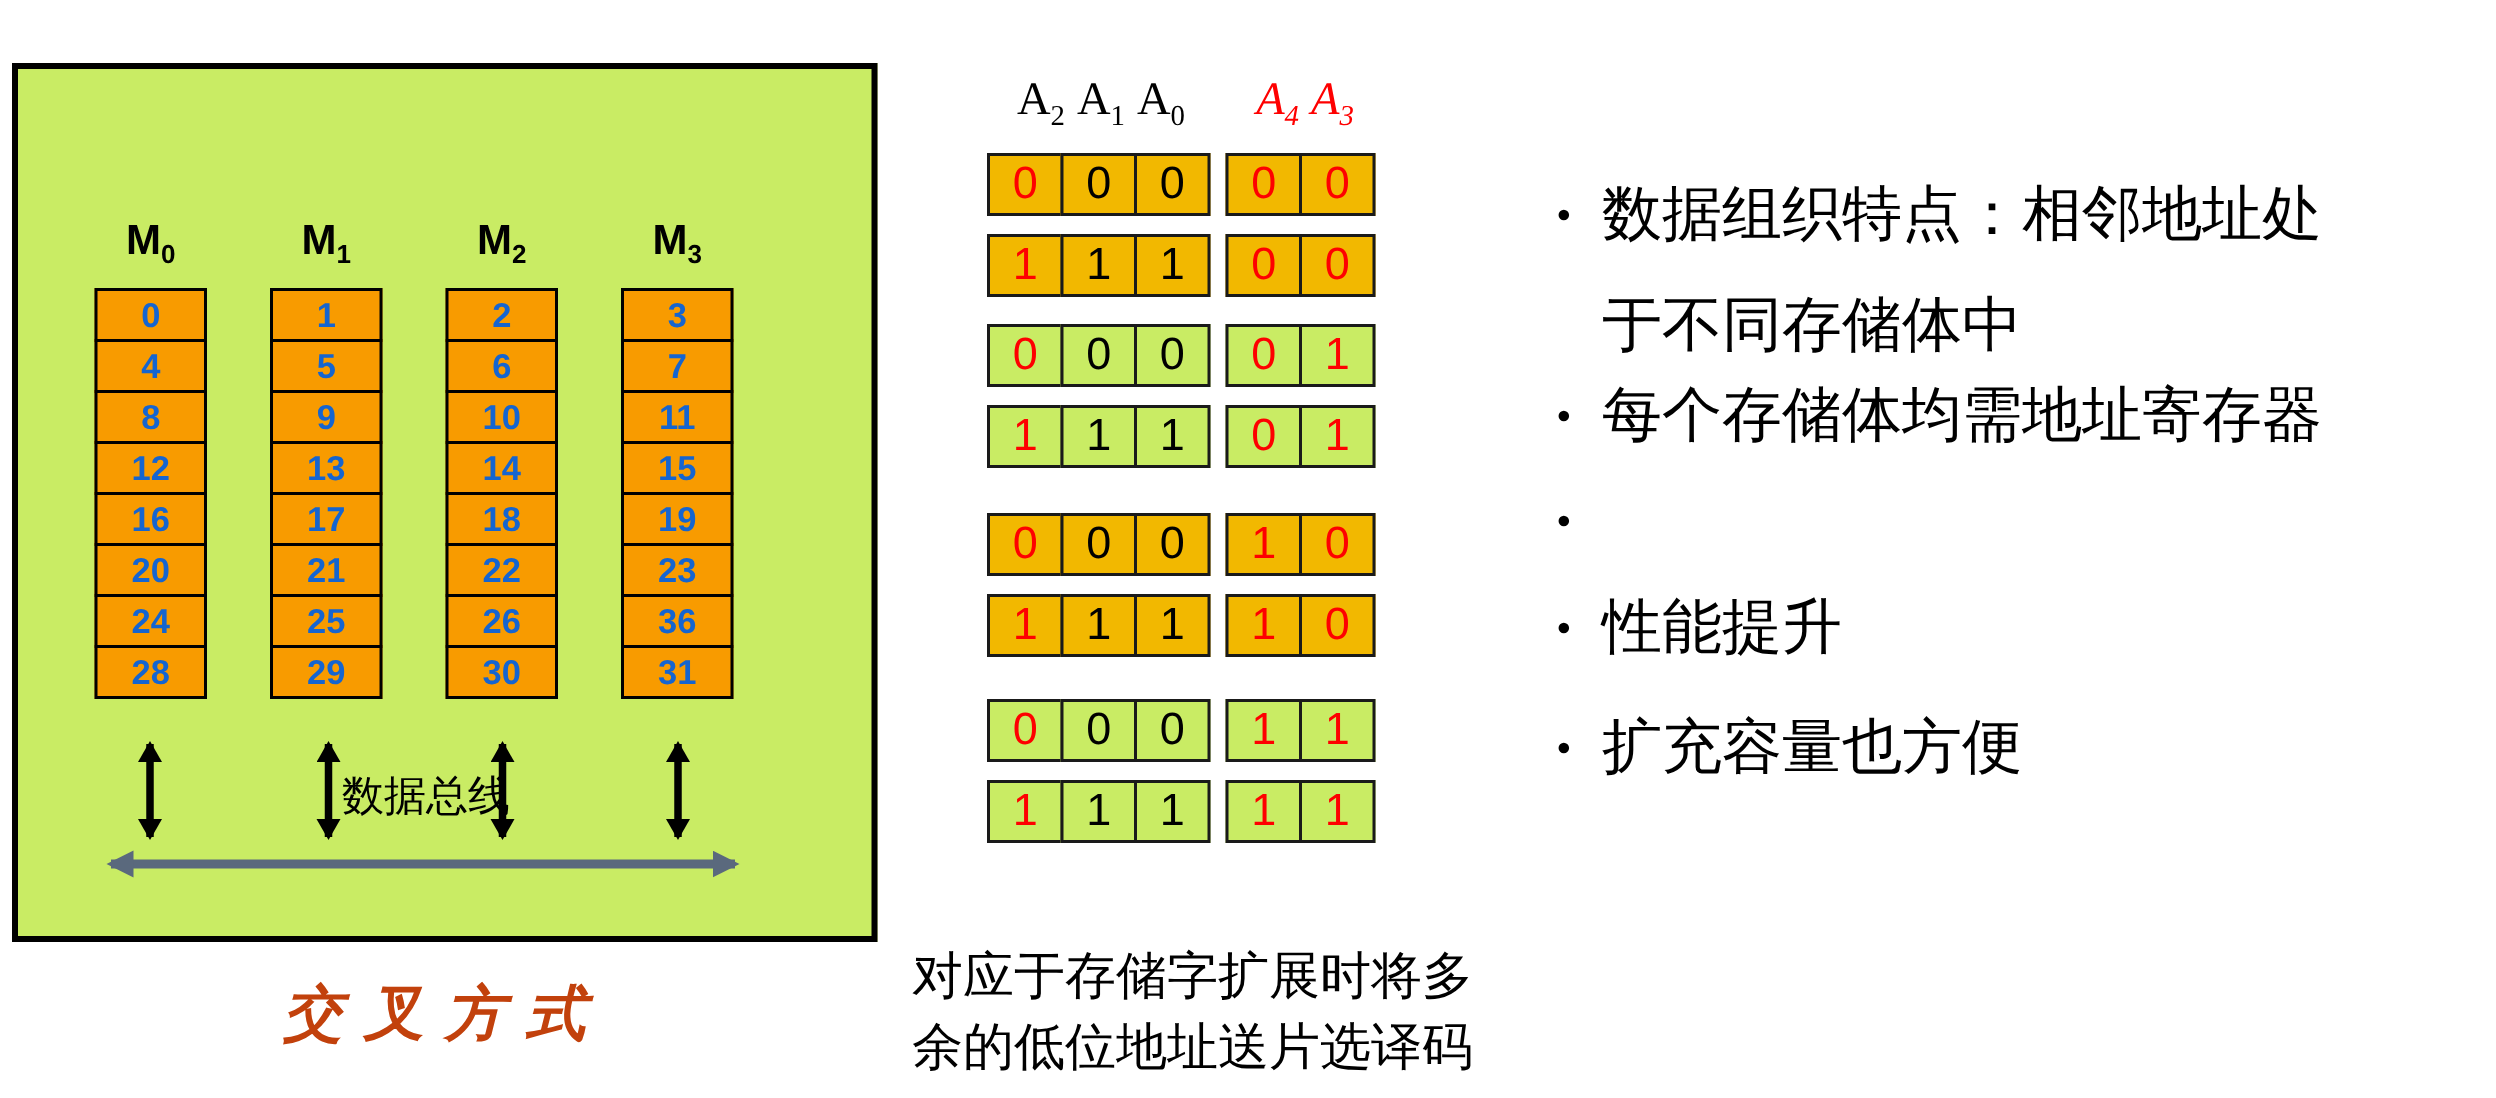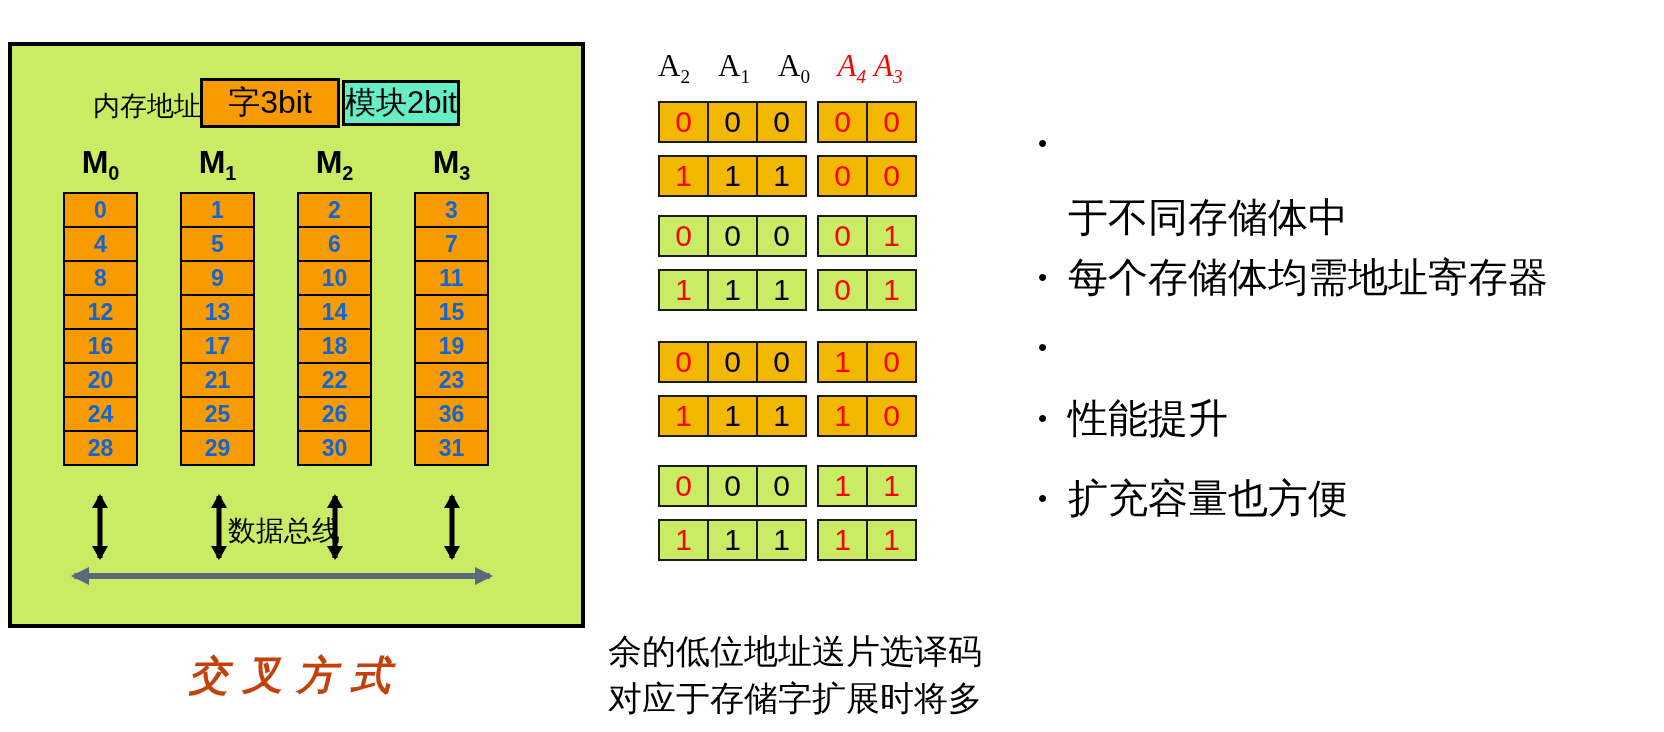--- a/index.html
+++ b/index.html
@@ -14,21 +14,21 @@
   .addr-label { position:absolute; left:81px; top:42px; font-family:"Liberation Serif", serif;
                 font-size:27px; color:#000; }
   .word-box { position:absolute; left:188px; top:32px; width:140px; height:50px;
               background:#f89b00; border:3px solid #000; display:flex; align-items:center;
               justify-content:center; font-size:32px; color:#000; }
   .module-box { position:absolute; left:330px; top:34px; width:118px; height:46px;
                 background:#66eec6; border:3px solid #000; display:flex; align-items:center;
                 justify-content:center; font-size:31px; color:#000; }
 
   .mod-headers { position:absolute; left:51px; top:98px; display:flex; gap:42px; }
-  .mhead { width:75px; text-align:center; font-weight:bold; font-size:32px; color:#000; }
+  .mhead { width:75px; text-align:center; font-weight:bold; font-size:28px; color:#000; }
   .mhead sub { font-size:0.62em; }
 
   .mod-columns { position:absolute; left:51px; top:146px; display:flex; gap:42px; }
   .mcol { display:flex; flex-direction:column; width:75px; }
   .mcell { width:75px; height:36px; background:#f89b00; border:2px solid #000;
            display:flex; align-items:center; justify-content:center;
            font-size:23px; font-weight:bold; color:#1565d0; }
   .mcell + .mcell { margin-top:-2px; }
 
   .arrows-svg { position:absolute; left:0; top:434px; width:569px; height:140px; }
@@ -37,21 +37,21 @@
 
   .box-caption { position:absolute; left:8px; top:648px; width:577px; text-align:center;
                  font-family:"Liberation Serif", serif; font-style:italic; font-weight:bold;
                  font-size:40px; letter-spacing:14px; color:#c2410c; }
 
   
   .addr-table { position:absolute; left:658px; top:48px; }
   .tbl-header { display:flex; margin-bottom:13px; font-family:"Liberation Serif", serif;
                 font-size:31px; color:#000; }
   .tbl-header .hgroup { display:flex; justify-content:center; gap:8px; }
-  .tbl-header .hleft { width:152px;justify-content:space-between; }
+  .tbl-header .hleft { width:152px; }
   .tbl-header .hright { width:100px; margin-left:10px; color:#fe0000;font-style:italic; }
   .hbit sub { font-size:0.62em; }
 
   .trow { display:flex; }
   .tgroup { display:flex; }
   .tgroup.right { margin-left:10px; }
   .tcell { width:51px; height:42px; border:2px solid #1a1a1a; display:flex; align-items:center;
            justify-content:center; font-size:30px; color:#000; }
   .tcell + .tcell { margin-left:-2px; }
   .trow.gold .tcell { background:#f2b800; }
@@ -71,25 +71,20 @@
   .bullet:nth-child(3) { margin-top:24px; }
   .bullet:nth-child(4) { margin-top:25px; }
   .bullet:nth-child(5) { margin-top:34px; }
 </style>
 </head>
 <body>
 
 <div class="stage">
 
   <div class="memory-box">
-    <div class="addr-row">
-      <span class="addr-label">内存地址</span>
-      <div class="word-box">字3bit</div>
-      <div class="module-box">模块2bit</div>
-    </div>
 
     <div class="mod-headers" id="mod-headers">
         <div class="mhead"><span>M</span><sub>0</sub></div>
         <div class="mhead"><span>M</span><sub>1</sub></div>
         <div class="mhead"><span>M</span><sub>2</sub></div>
         <div class="mhead"><span>M</span><sub>3</sub></div>
       </div>
     <div class="mod-columns" id="mod-columns">
         <div class="mcol">
           <div class="mcell">0</div>
@@ -262,28 +257,29 @@
           </div>
           <div class="tgroup right">
             <div class="tcell red">1</div>
             <div class="tcell red">1</div>
           </div>
         </div>
       </div>
   </div>
 
   <div class="tbl-caption">
+    <div>对应于存储字扩展时将多</div>
     <div>余的低位地址送片选译码</div>
-    <div>对应于存储字扩展时将多</div>
   </div>
 
   <div class="bullets" id="bullets">
       <div class="bullet">
         <div class="bline">
           <span class="bdot">•</span>
+          <span>数据组织特点：相邻地址处</span>
         </div>
         <div class="bline cont">
           <span>于不同存储体中</span>
         </div>
       </div>
       <div class="bullet">
         <div class="bline">
           <span class="bdot">•</span>
           <span>每个存储体均需地址寄存器</span>
         </div>

